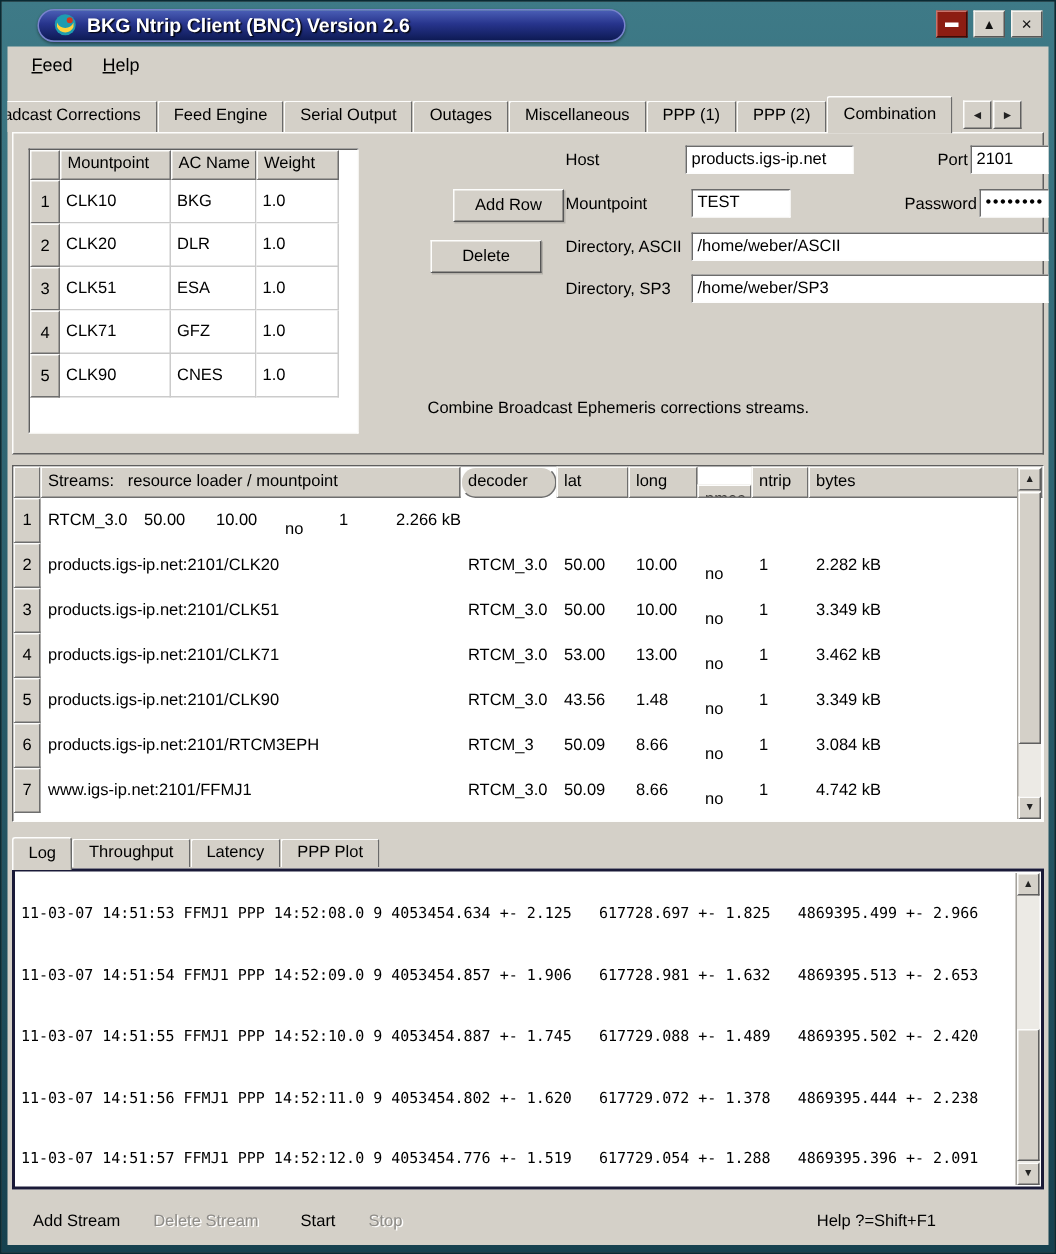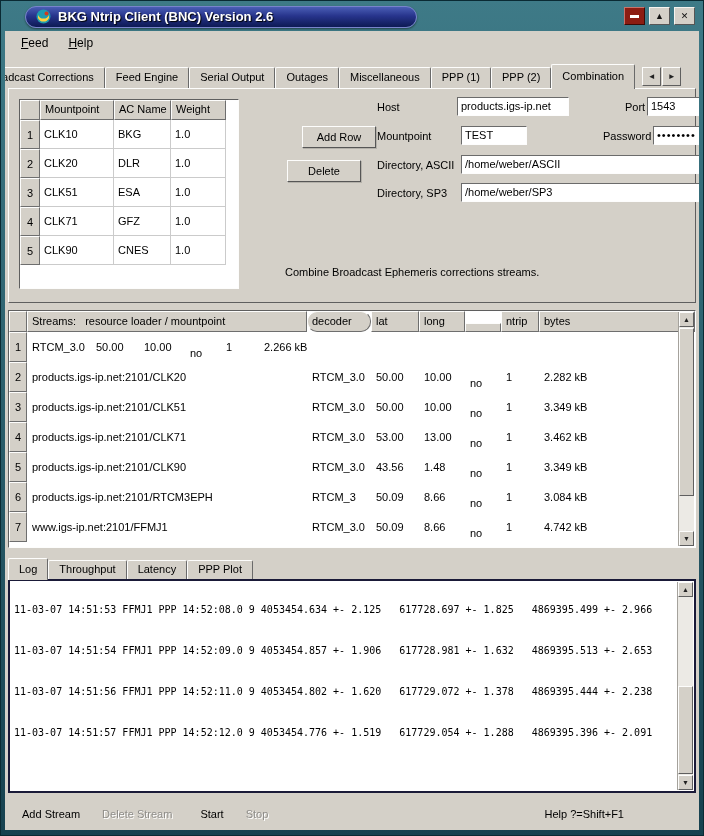--- a/index.html
+++ b/index.html
@@ -137,21 +137,21 @@
   }
   .sb-up { top:0; } .sb-down { bottom:0; }
   .sb-thumb {
     position:absolute; left:0; width:15px; background:#d4d0c8;
     border:1px solid; border-color:#fdfdfc #5f5f5f #5f5f5f #fdfdfc;
   }
   .streams .sb-thumb { top:16px; height:168px; }
   .logarea .sb-thumb { bottom:16px; height:88px; }
 
   
-  .btabs { display:flex; align-items:flex-end; height:22px; margin-top:9px; flex:0 0 auto; position:relative; z-index:2; }
+  .btabs { display:flex; align-items:center; height:22px; margin-top:9px; flex:0 0 auto; position:relative; z-index:2; }
   .btab {
     height:19px; line-height:17px; padding:0 10px; font-size:11px; background:#d4d0c8; white-space:nowrap;
     border:1px solid; border-color:#fdfdfc #6a6a6a #6a6a6a #fdfdfc; border-bottom:none;
     border-radius:2px 2px 0 0;
   }
   .btab.active { height:22px; line-height:20px; margin-bottom:-1px; position:relative; z-index:3; }
   .logarea {
     position:relative; height:214px; flex:0 0 auto; background:#fff;
     border:2px solid #1a1a38; overflow:hidden; z-index:1;
   }
@@ -266,21 +266,21 @@
           <div class="dcell w-weight">1.0</div>
         </div>
       </div>
 
       <div class="push" id="addrow">Add Row</div>
       <div class="push" id="delete">Delete</div>
 
       <div class="flabel" style="left:368px; top:12px;">Host</div>
       <div class="tinput" style="left:448px; top:8px; width:112px;">products.igs-ip.net</div>
       <div class="flabel" style="left:616px; top:12px;">Port</div>
-      <div class="tinput" style="left:638px; top:8px; width:56px;">1543</div>
+      <div class="tinput" style="left:638px; top:8px; width:56px;">2101</div>
 
       <div class="flabel" style="left:368px; top:41px;">Mountpoint</div>
       <div class="tinput" style="left:452px; top:37px; width:66px;">TEST</div>
       <div class="flabel" style="left:594px; top:41px;">Password</div>
       <div class="tinput" style="left:644px; top:37px; width:50px; letter-spacing:1px;">••••••••</div>
 
       <div class="flabel" style="left:368px; top:70px;">Directory, ASCII</div>
       <div class="tinput" style="left:452px; top:66px; width:242px;">/home/weber/ASCII</div>
 
       <div class="flabel" style="left:368px; top:98px;">Directory, SP3</div>
@@ -382,20 +382,21 @@
       <div class="btab active">Log</div>
       <div class="btab">Throughput</div>
       <div class="btab">Latency</div>
       <div class="btab">PPP Plot</div>
     </div>
 
     <div class="logarea">
       <div class="log-lines">
         <div>11-03-07 14:51:53 FFMJ1 PPP 14:52:08.0 9 4053454.634 +- 2.125   617728.697 +- 1.825   4869395.499 +- 2.966</div>
         <div>11-03-07 14:51:54 FFMJ1 PPP 14:52:09.0 9 4053454.857 +- 1.906   617728.981 +- 1.632   4869395.513 +- 2.653</div>
+        <div>11-03-07 14:51:55 FFMJ1 PPP 14:52:10.0 9 4053454.887 +- 1.745   617729.088 +- 1.489   4869395.502 +- 2.420</div>
         <div>11-03-07 14:51:56 FFMJ1 PPP 14:52:11.0 9 4053454.802 +- 1.620   617729.072 +- 1.378   4869395.444 +- 2.238</div>
         <div>11-03-07 14:51:57 FFMJ1 PPP 14:52:12.0 9 4053454.776 +- 1.519   617729.054 +- 1.288   4869395.396 +- 2.091</div>
         
         
         
         
         
         
         
         

